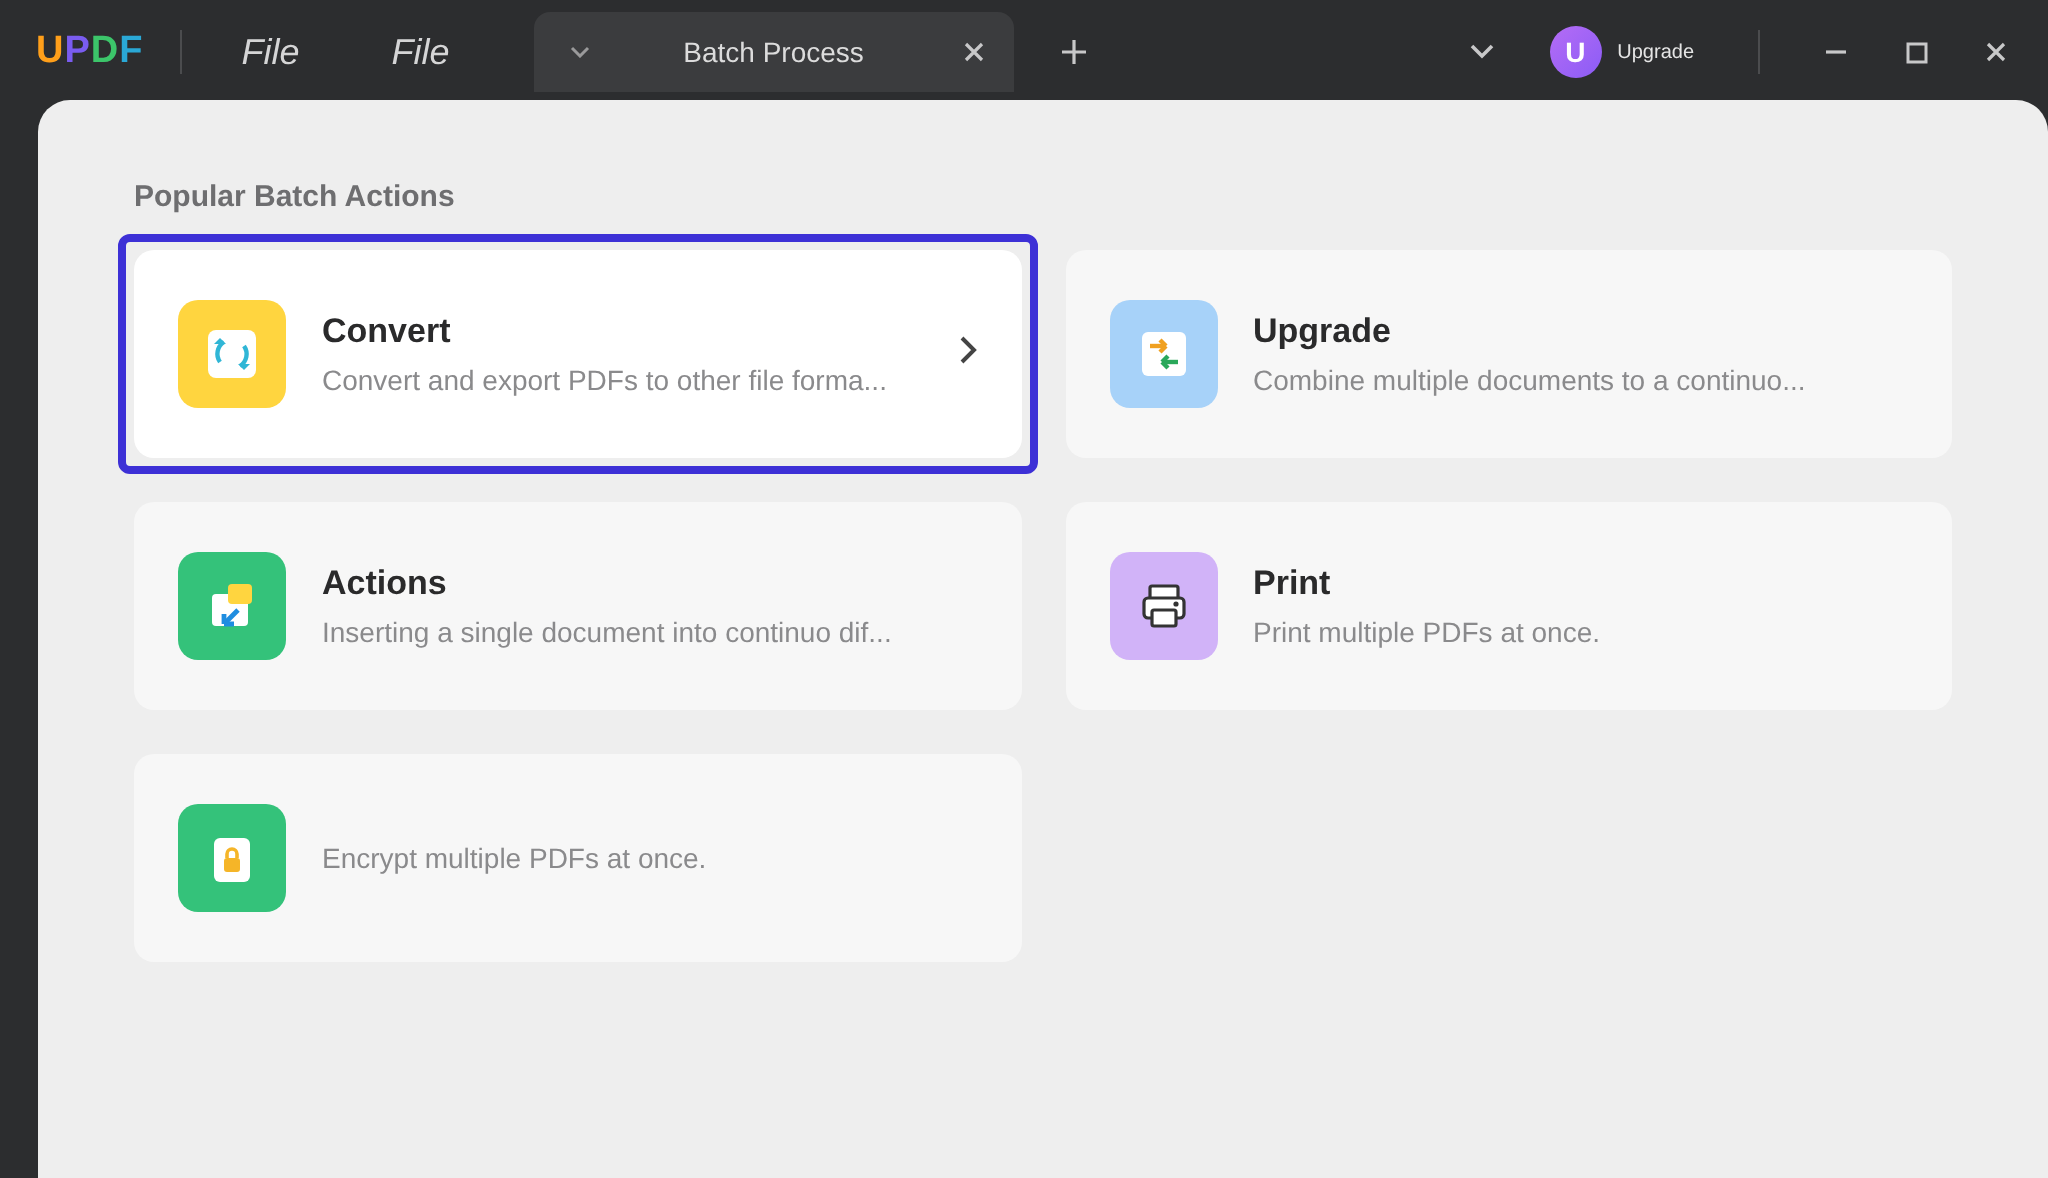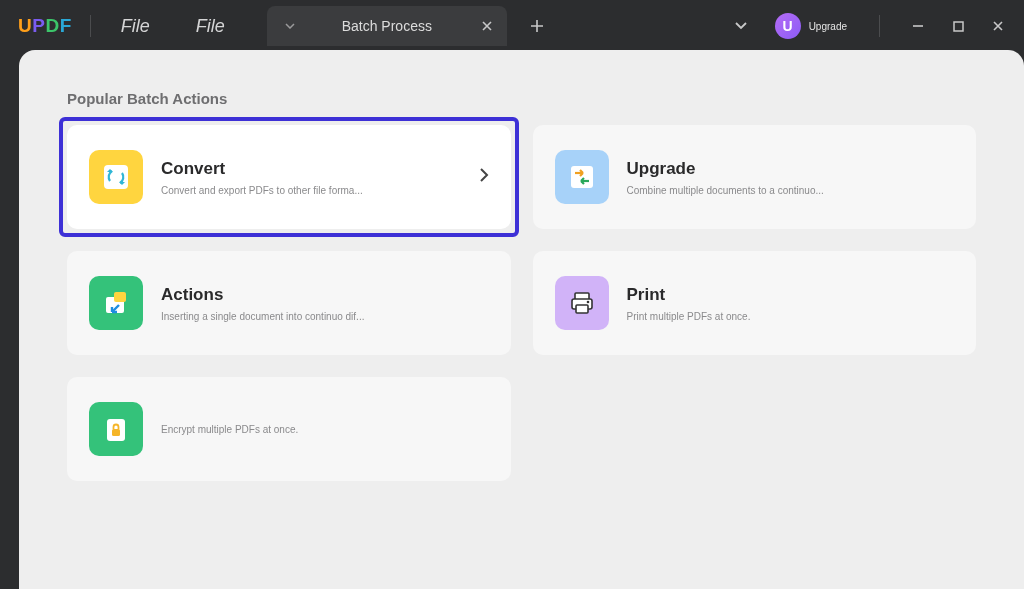--- a/index.html
+++ b/index.html
@@ -112,21 +112,21 @@
     min-height: 104px;
   }
   .card.selected { background: #ffffff; }
   .card .iconbox {
     width: 54px; height: 54px; border-radius: 10px;
     display:flex; align-items:center; justify-content:center;
     flex-shrink:0;
   }
   .card .texts { flex:1; min-width:0; }
   .card .title { font-weight:700; font-size:17px; color:#2a2a2b; margin-bottom:6px; }
-  .card .desc { color:#8a8a8c; font-size:10px; white-space:nowrap; overflow:hidden; text-overflow:ellipsis; }
+  .card .desc { color:#8a8a8c; font-size:14px; white-space:nowrap; overflow:hidden; text-overflow:ellipsis; }
   .card .chev { color:#555; flex-shrink:0; }
 
   
   .bg-yellow { background:#ffd53f; }
   .bg-blue   { background:#a7d2f9; }
   .bg-green  { background:#34c27a; }
   .bg-purple { background:#d1b3f8; }
   .bg-green2 { background:#34c27a; }
 
 </style>

